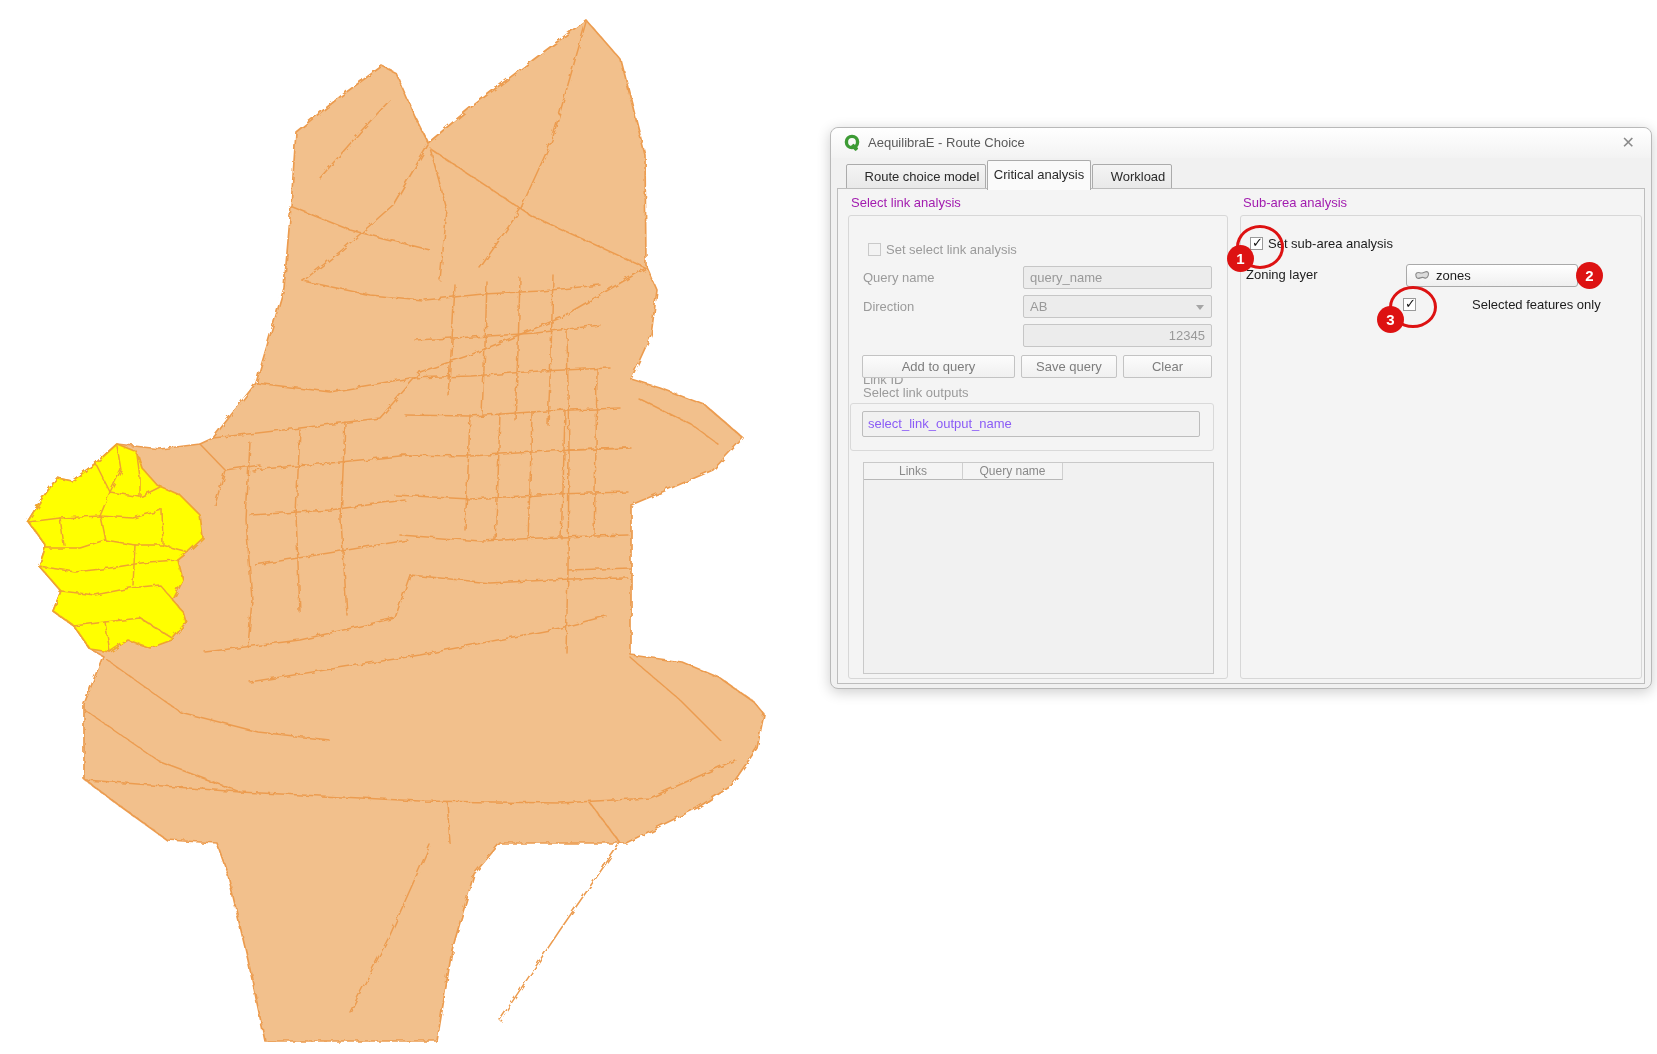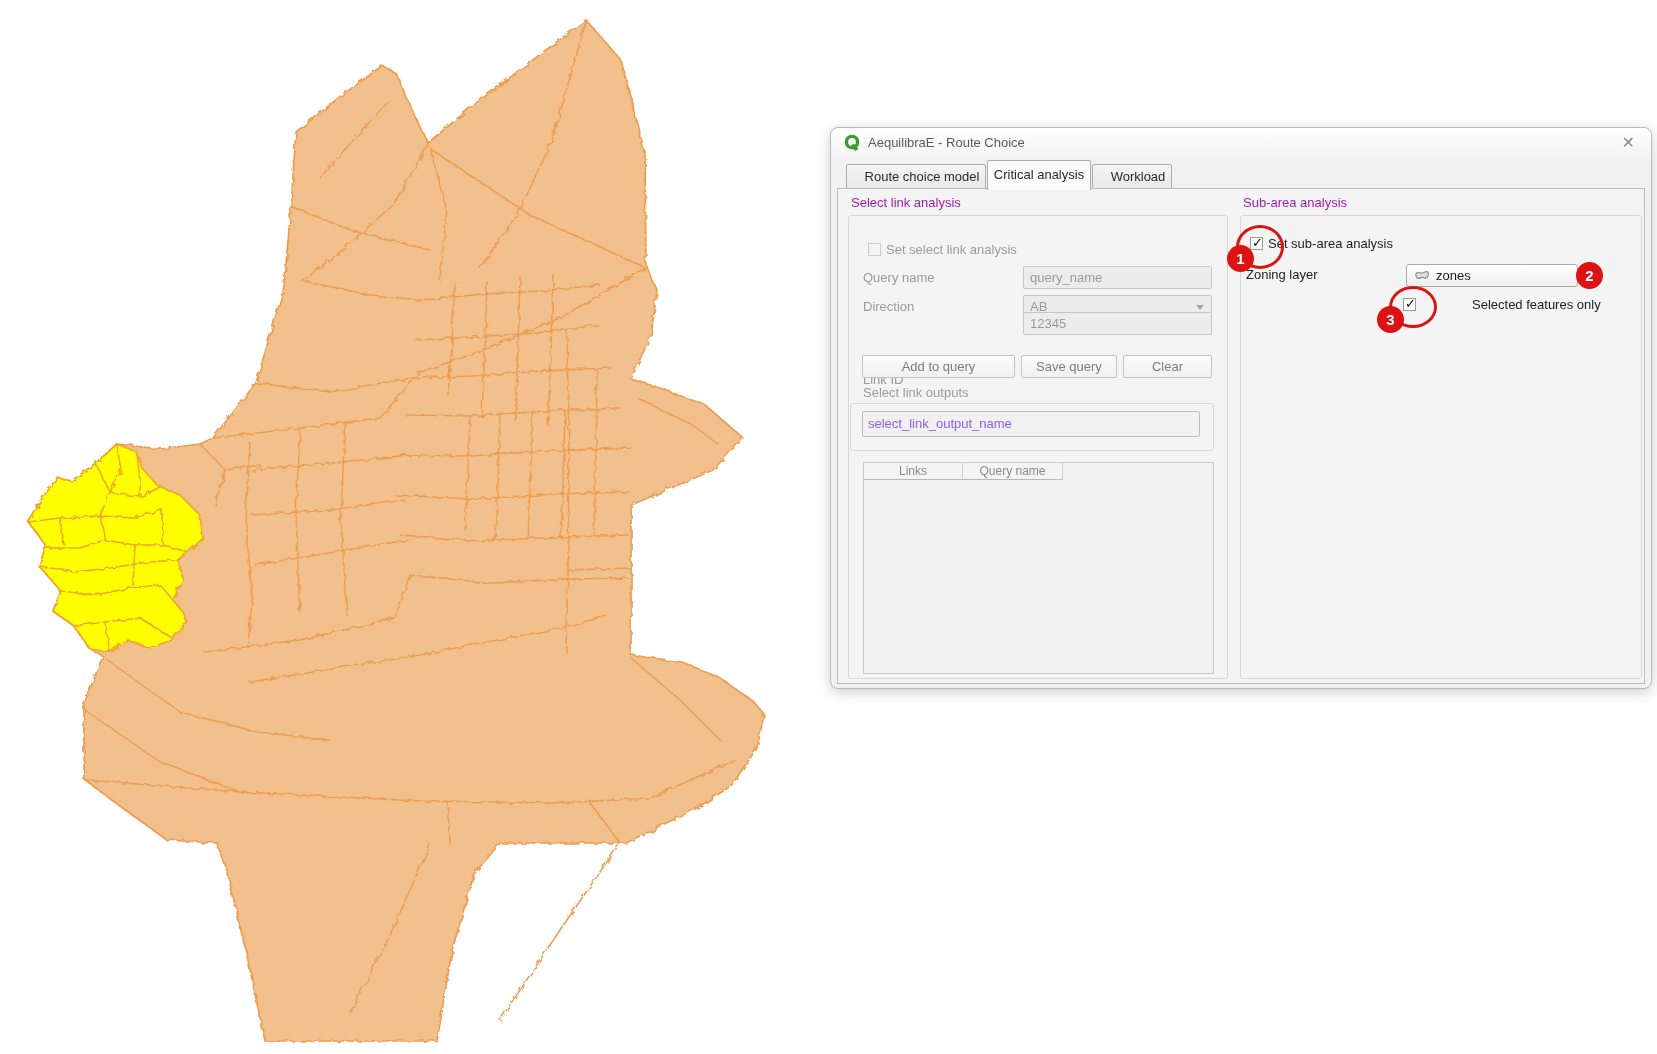--- a/index.html
+++ b/index.html
@@ -186,21 +186,21 @@
   <div class="lbl lbl-dis" style="left:863px;top:270px;">Query name</div>
   <div class="field" style="left:1023px;top:266px;width:189px;">query_name</div>
 
   <div class="lbl lbl-dis" style="left:863px;top:299px;">Direction</div>
   <div class="field" style="left:1023px;top:295px;width:189px;">
     <span>AB</span>
     <span class="combo-arrow"></span>
   </div>
 
   <div class="lbl lbl-dis" style="left:863px;top:328px;margin-top:44px;">Link ID</div>
-  <div class="field" style="left:1023px;top:312px;width:189px;">12345</div>
+  <div class="field" style="left:1023px;top:324px;width:189px;text-align:right;">12345</div>
 
   <div class="btn" style="left:862px;top:355px;width:153px;">Add to query</div>
   <div class="btn" style="left:1021px;top:355px;width:96px;">Save query</div>
   <div class="btn" style="left:1123px;top:355px;width:89px;">Clear</div>
 
   <div class="lbl lbl-dis" style="left:863px;top:385px;">Select link outputs</div>
   <div class="subframe" style="left:850px;top:403px;width:362px;height:46px;"></div>
   <div class="output-field" style="left:862px;top:411px;width:338px;">select_link_output_name</div>
 
   <div class="qtable" style="left:863px;top:462px;width:351px;height:212px;">

